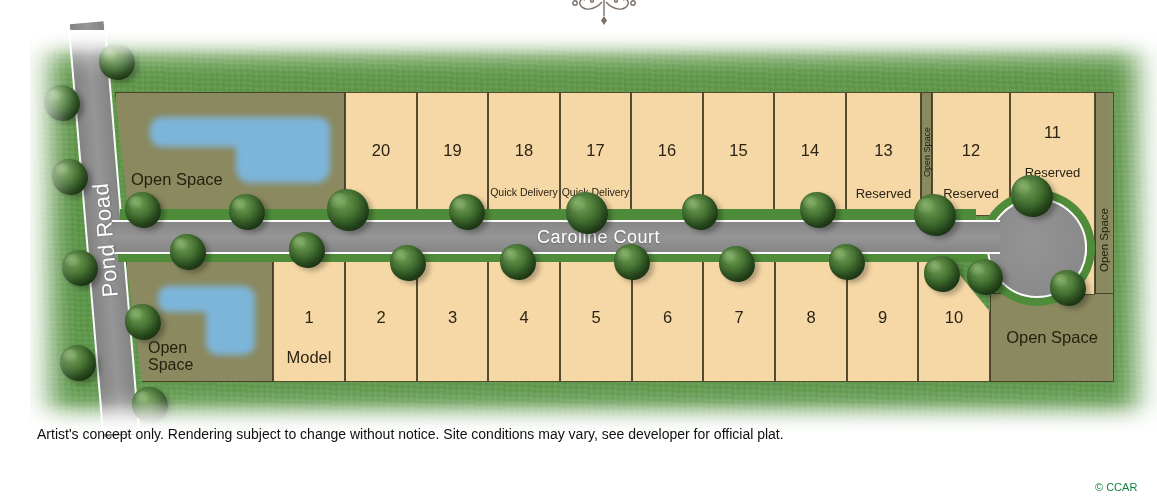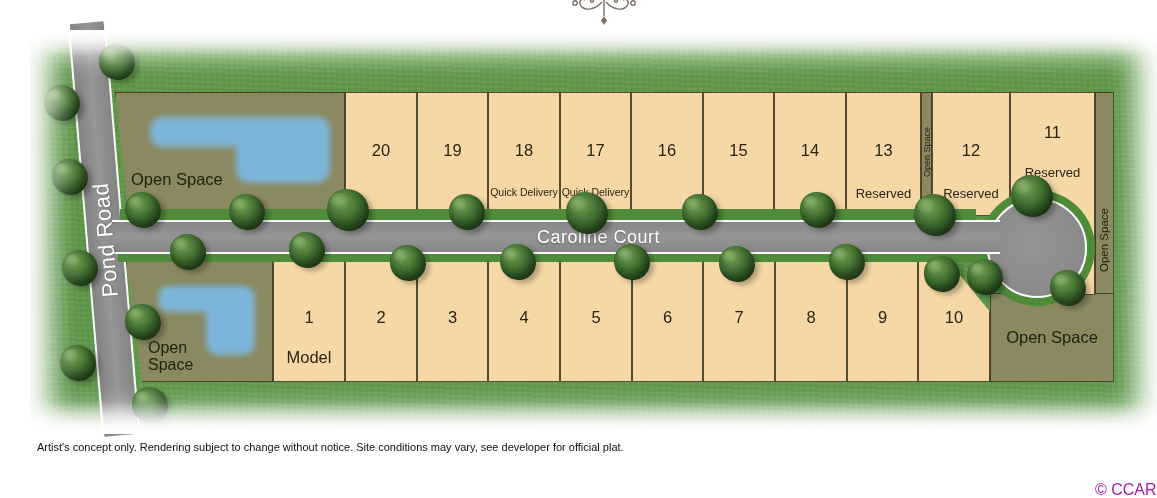--- a/index.html
+++ b/index.html
@@ -70,22 +70,22 @@
 
   
   #vignette{position:absolute;left:30px;top:30px;width:1127px;height:404px;z-index:20;
     pointer-events:none;box-shadow:inset 0 0 28px 20px #ffffff}
   #vignette::before{content:"";position:absolute;left:0;top:0;right:0;height:26px;
     background:linear-gradient(180deg,rgba(255,255,255,.95),rgba(255,255,255,0))}
   #vignette::after{content:"";position:absolute;left:0;bottom:0;right:0;height:32px;
     background:linear-gradient(0deg,rgba(255,255,255,.95),rgba(255,255,255,0))}
 
   
-  #disclaimer{position:absolute;left:37px;top:441px;font-size:11px;color:#101010;z-index:25}
-  #credit{position:absolute;left:1095px;top:481px;font-size:16px;color:#a21caf;z-index:25}
+  #disclaimer{position:absolute;left:37px;top:426px;font-size:14px;color:#101010;z-index:25}
+  #credit{position:absolute;left:1095px;top:481px;font-size:11px;color:#15803d;z-index:25}
 
   #ornament{position:absolute;left:568px;top:0;z-index:2}
 </style>
 </head>
 <body>
 
 <svg id="ornament" width="72" height="26" viewBox="0 0 72 26">
   <g fill="none" stroke="#7d7065" stroke-width="1.4">
     <path d="M36 0 V16"></path>
     <path d="M34 2 C27 10 17 11 13 6 C10 2 13 -2 17 0"></path>

